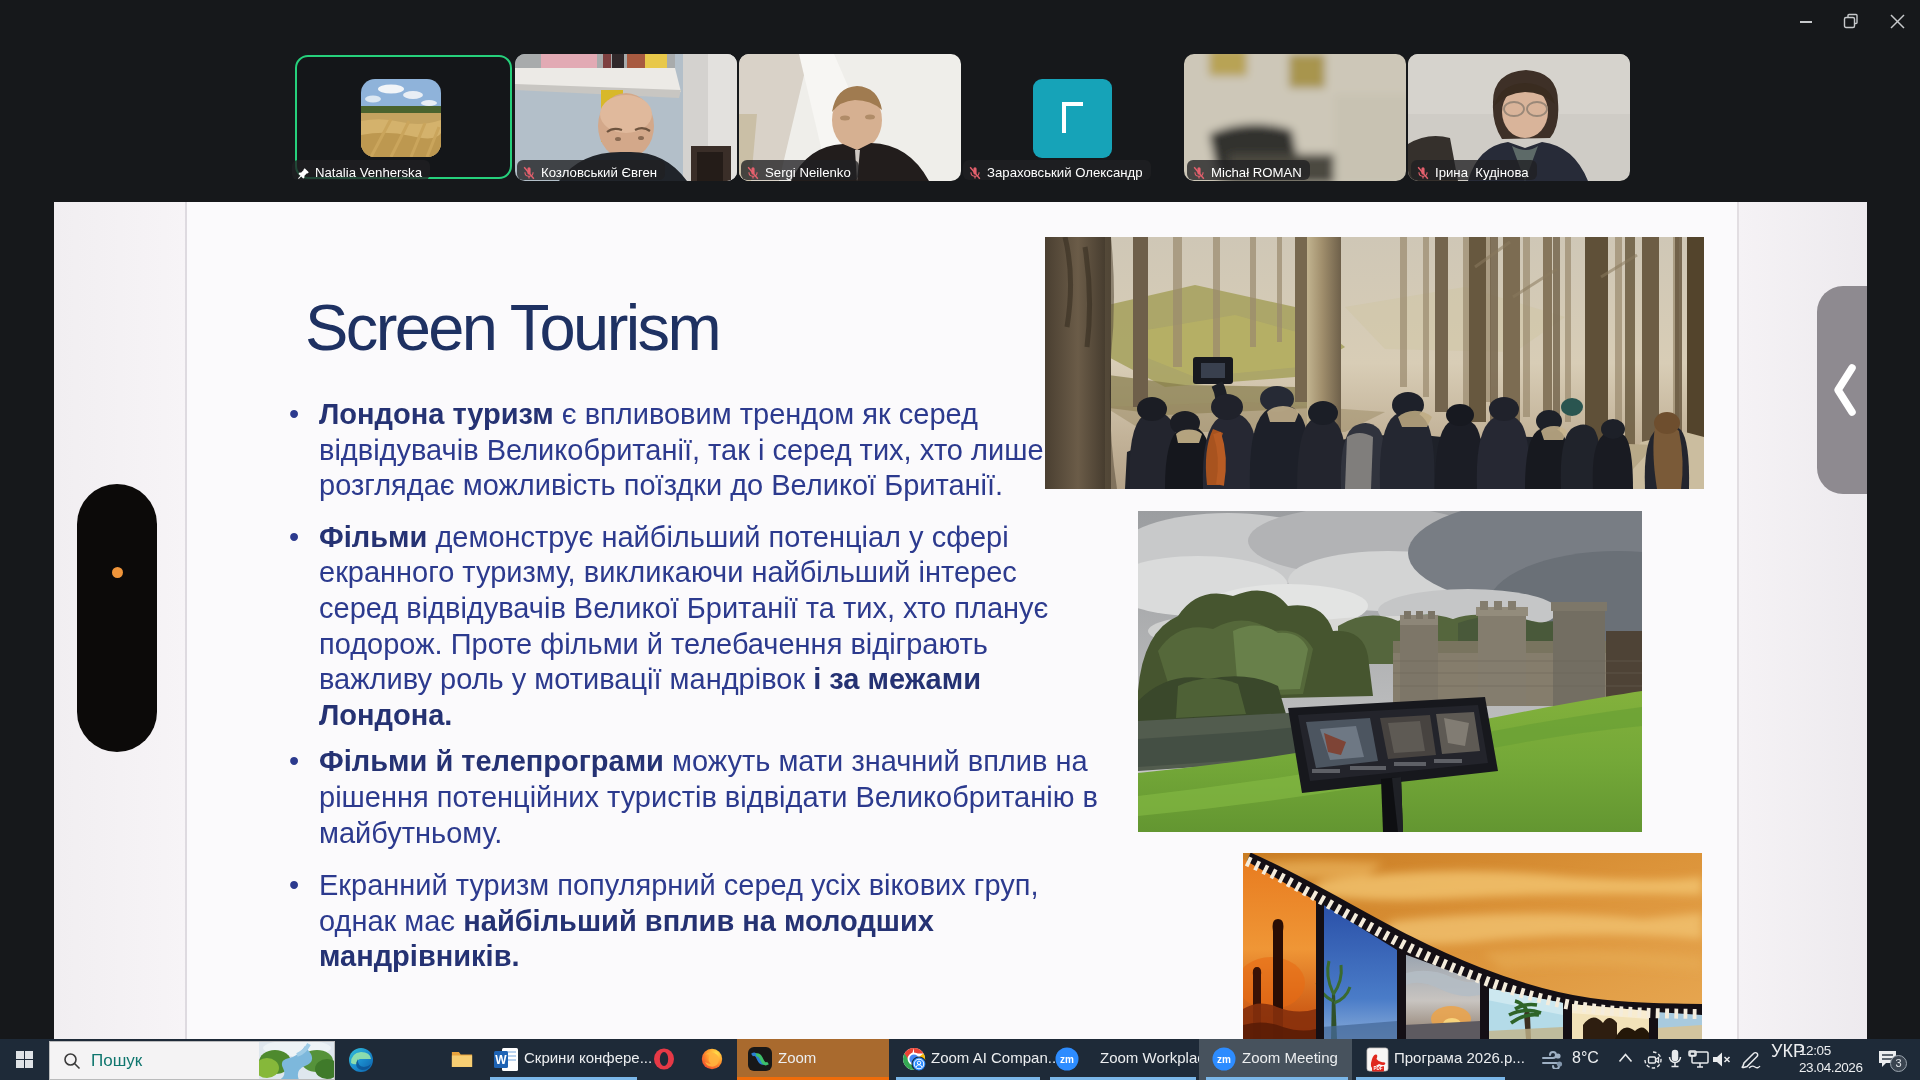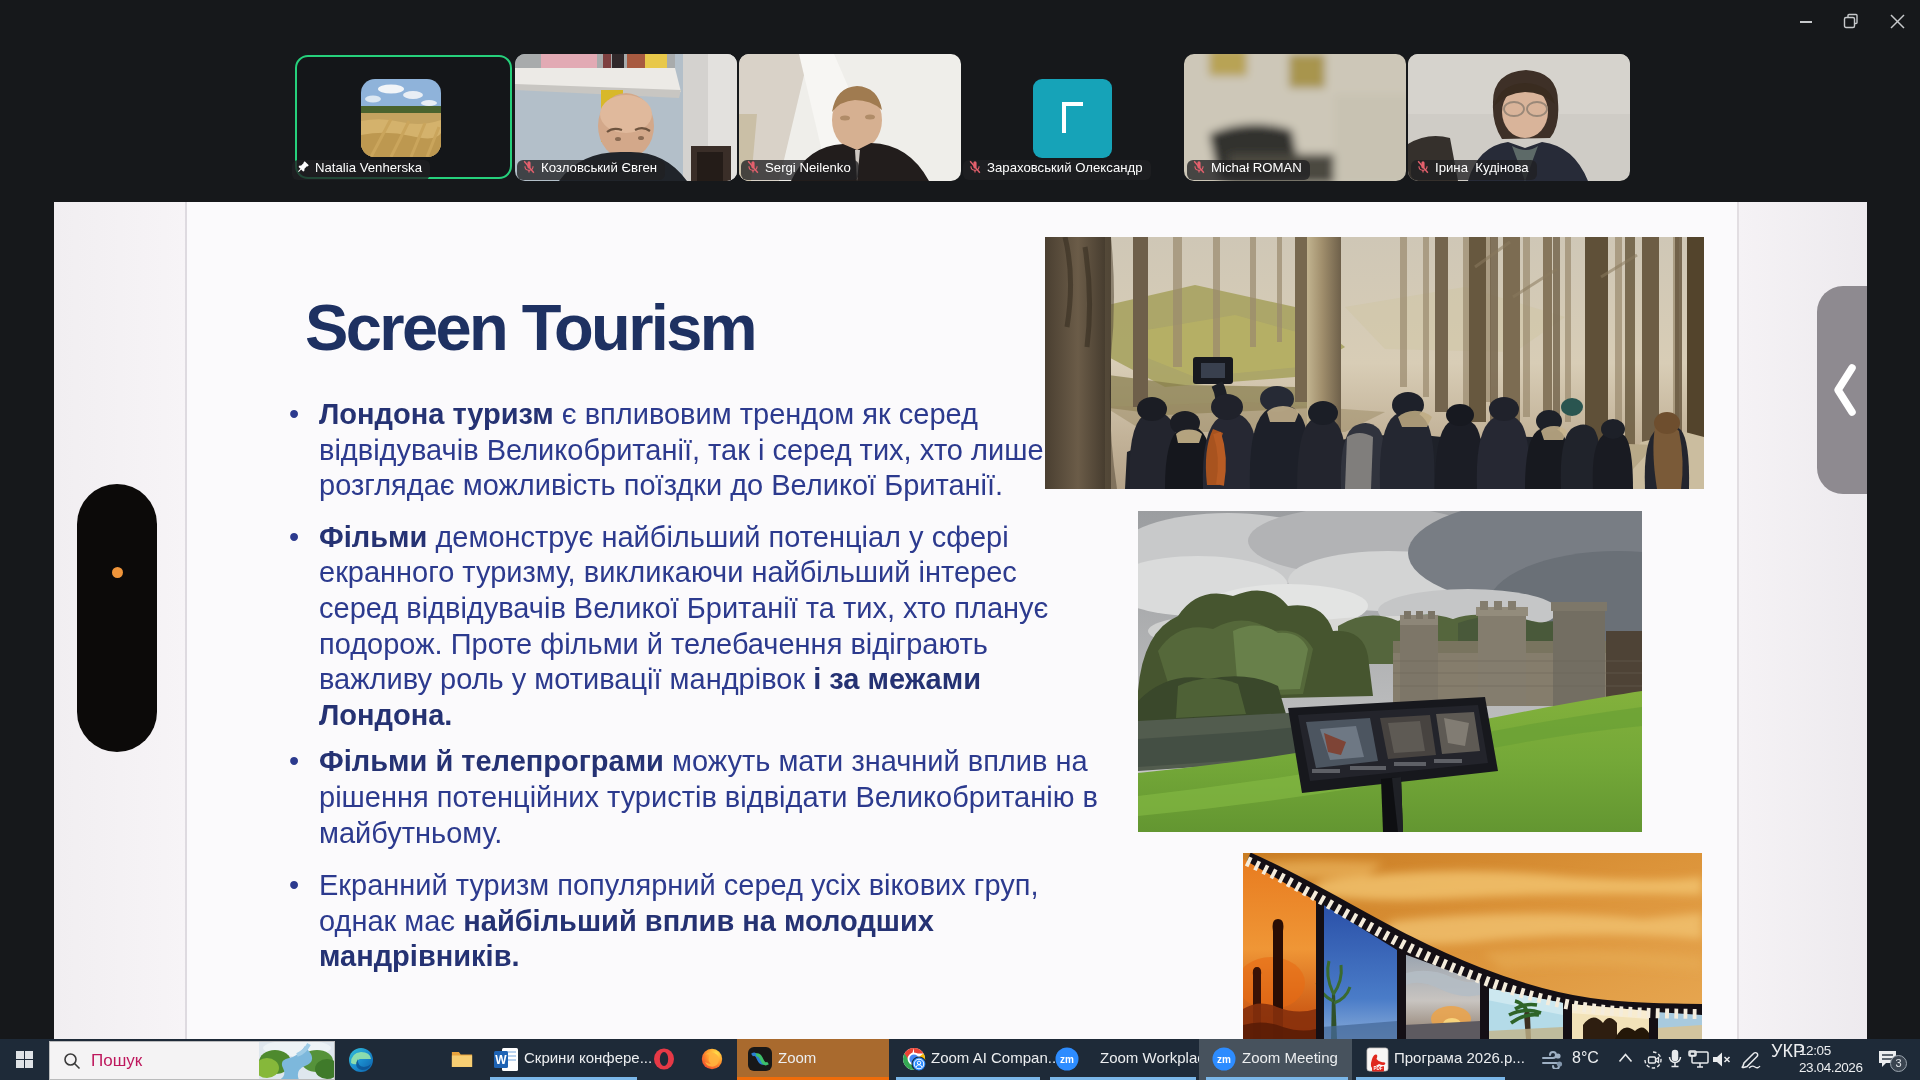--- a/index.html
+++ b/index.html
@@ -1,18 +1,18 @@
 <!DOCTYPE html>
 <html><head>
 <meta charset="utf-8">
 <style>
 html,body{margin:0;padding:0}
 body{width:1920px;height:1080px;overflow:hidden;background:#16181b;font-family:"Liberation Sans",sans-serif;position:relative}
 .a{position:absolute}
-.lbl{position:absolute;height:20px;background:rgba(32,32,34,.78);border-radius:6px;display:flex;align-items:flex-start;padding:0 8px 0 5px;color:#fff;font-size:13.2px;white-space:nowrap}
+.lbl{position:absolute;height:20px;background:rgba(32,32,34,.78);border-radius:6px;display:flex;align-items:flex-end;padding:0 8px 0 5px;color:#fff;font-size:13.2px;white-space:nowrap}
 .lbl svg{margin-right:5px}
 .tile{position:absolute;top:54px;height:127px;overflow:hidden}
 .r10{border-radius:10px}
 #txt b{color:#253273}
 </style>
 </head>
 <body>
 
 <div class="a" style="left:1800px;top:21px;width:12px;height:2px;background:#c7c9cc"></div>
 <svg class="a" style="left:1843px;top:13px" width="16" height="16" viewBox="0 0 16 16" fill="none" stroke="#c7c9cc" stroke-width="1.4">
@@ -171,21 +171,21 @@
     </svg>
  Ірина&nbsp; Кудінова
 </div>
 
 <div class="a" style="left:54px;top:202px;width:1813px;height:837px;background:#fbfafc"></div>
 <div class="a" style="left:54px;top:202px;width:132px;height:837px;background:linear-gradient(90deg,#f1eef1,#f7f4f7)"></div>
 <div class="a" style="left:185px;top:202px;width:2px;height:837px;background:#dedae0"></div>
 <div class="a" style="left:1737px;top:202px;width:2px;height:837px;background:#e2dee2"></div>
 <div class="a" style="left:1739px;top:202px;width:128px;height:837px;background:linear-gradient(90deg,#f5f2f5,#edeaee)"></div>
 
-<div class="a" style="left:305px;top:290px;font-size:65px;font-weight:bold;color:#1e3162;letter-spacing:-2.6px">Screen Tourism</div>
+<div class="a" style="left:305px;top:290px;font-size:65px;font-weight:normal;color:#1e3162;letter-spacing:-2.6px">Screen Tourism</div>
 
 <div class="a" id="txt" style="left:289px;top:397px;width:1060px;font-size:29px;line-height:35.6px;color:#2c3a8e">
 <div style="position:relative;padding-left:30px;margin-bottom:16px">
 <span style="position:absolute;left:0;top:0">•</span>
 <b>Лондона туризм</b> є впливовим трендом як серед<br>відвідувачів Великобританії, так і серед тих, хто лише<br>розглядає можливість поїздки до Великої Британії.
 </div>
 <div style="position:relative;padding-left:30px;margin-bottom:11px">
 <span style="position:absolute;left:0;top:0">•</span>
 <b>Фільми</b> демонструє найбільший потенціал у сфері<br>екранного туризму, викликаючи найбільший інтерес<br>серед відвідувачів Великої Британії та тих, хто планує<br>подорож. Проте фільми й телебачення відіграють<br>важливу роль у мотивації мандрівок <b>і за межами<br>Лондона.</b>
 </div>
@@ -499,21 +499,21 @@
       <rect x="9" width="8" height="8"></rect>
       <rect y="9" width="8" height="8"></rect>
       <rect x="9" y="9" width="8" height="8"></rect>
     </svg>
 
  <div class="a" style="left:49px;top:2px;width:286px;height:39px;background:#f4f3f4;border:1px solid #babbbc;box-sizing:border-box;overflow:hidden">
   <svg class="a" style="left:13px;top:10px" width="18" height="18" viewBox="0 0 18 18" fill="none" stroke="#3b3b3b" stroke-width="1.6">
         <circle cx="7.5" cy="7.5" r="5.5"></circle>
         <line x1="11.5" y1="11.5" x2="16.5" y2="16.5"></line>
       </svg>
-  <span class="a" style="left:41px;top:9px;color:#be185d;font-size:17px">Пошук</span>
+  <span class="a" style="left:41px;top:9px;color:#0f766e;font-size:17px">Пошук</span>
   <svg class="a" style="left:209px;top:0" width="77" height="38" viewBox="0 0 77 38">
    <rect width="77" height="38" fill="#dfe7ee"></rect>
    <ellipse cx="38" cy="6" rx="34" ry="8" fill="#edf3f6"></ellipse>
    <ellipse cx="16" cy="20" rx="16" ry="12" fill="#4e8a2e"></ellipse>
    <ellipse cx="8" cy="26" rx="12" ry="10" fill="#86b83a"></ellipse>
    <ellipse cx="58" cy="19" rx="16" ry="11" fill="#55923a"></ellipse>
    <ellipse cx="68" cy="27" rx="12" ry="10" fill="#3f7a2a"></ellipse>
    <path d="M46 4 Q40 14 30 16 Q20 18 24 26 Q28 34 20 38 L40 38 Q36 28 46 24 Q56 20 52 12 Z" fill="#7db8dc"></path>
    <path d="M50 2 Q46 10 38 13" stroke="#9fcce6" stroke-width="4" fill="none"></path>
   </svg>

